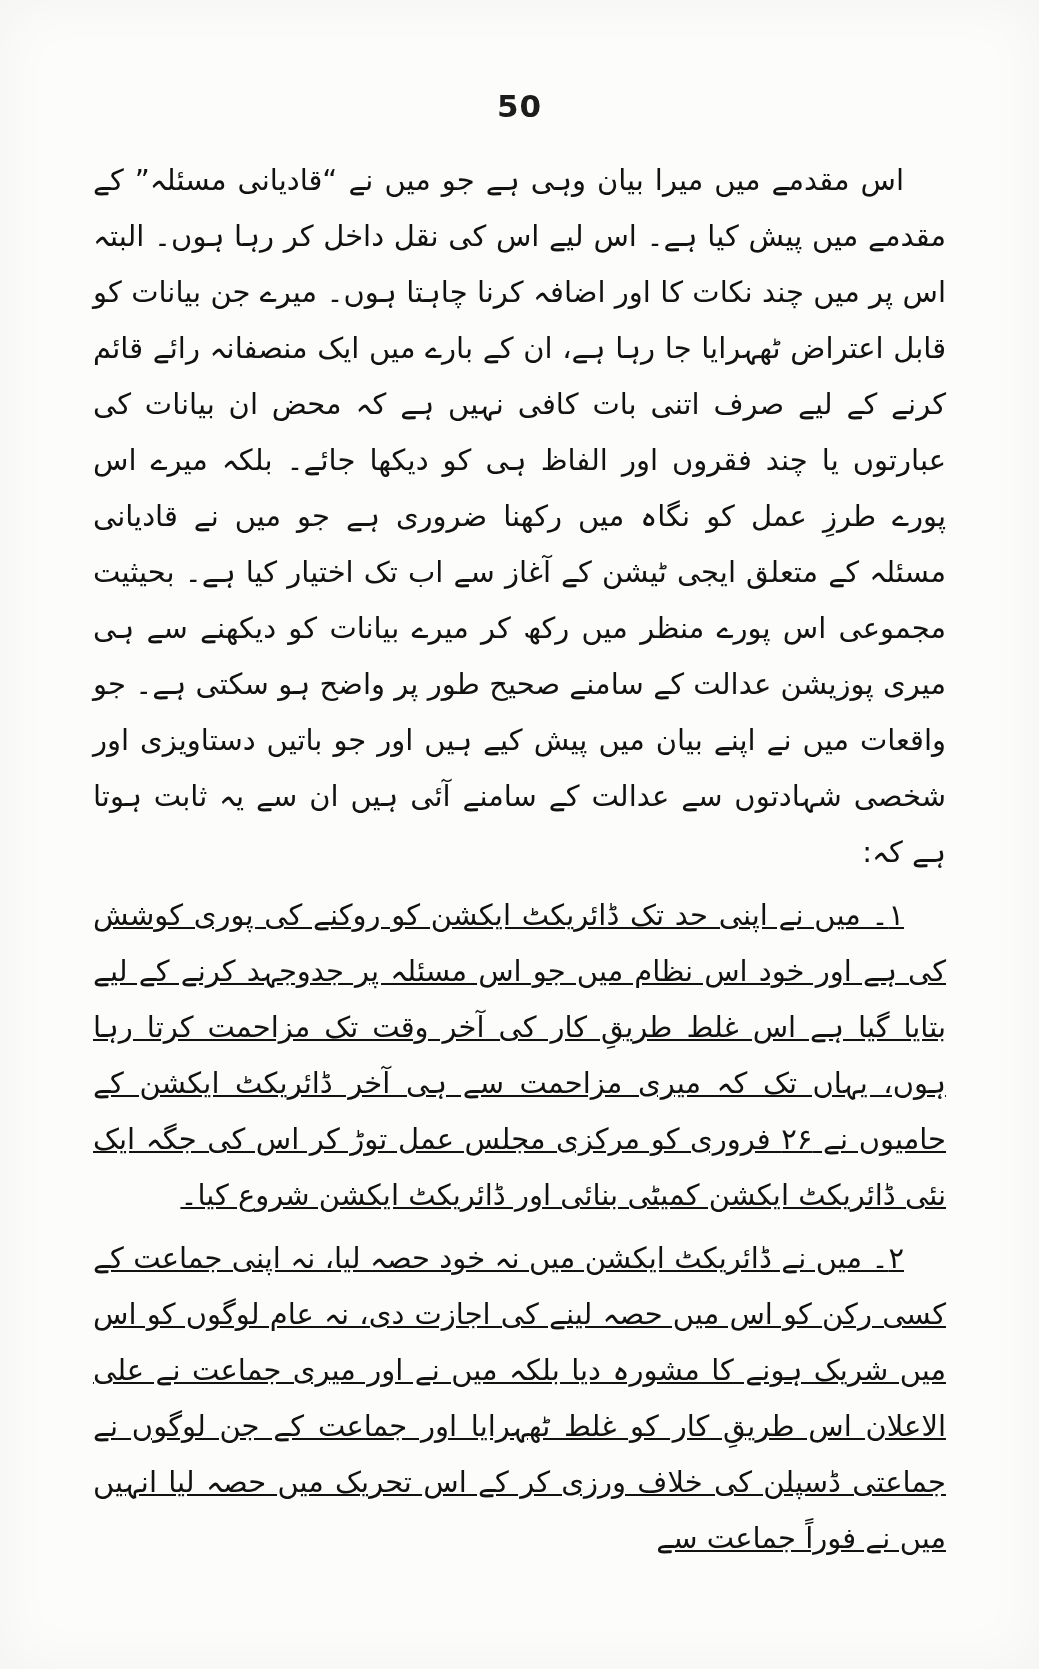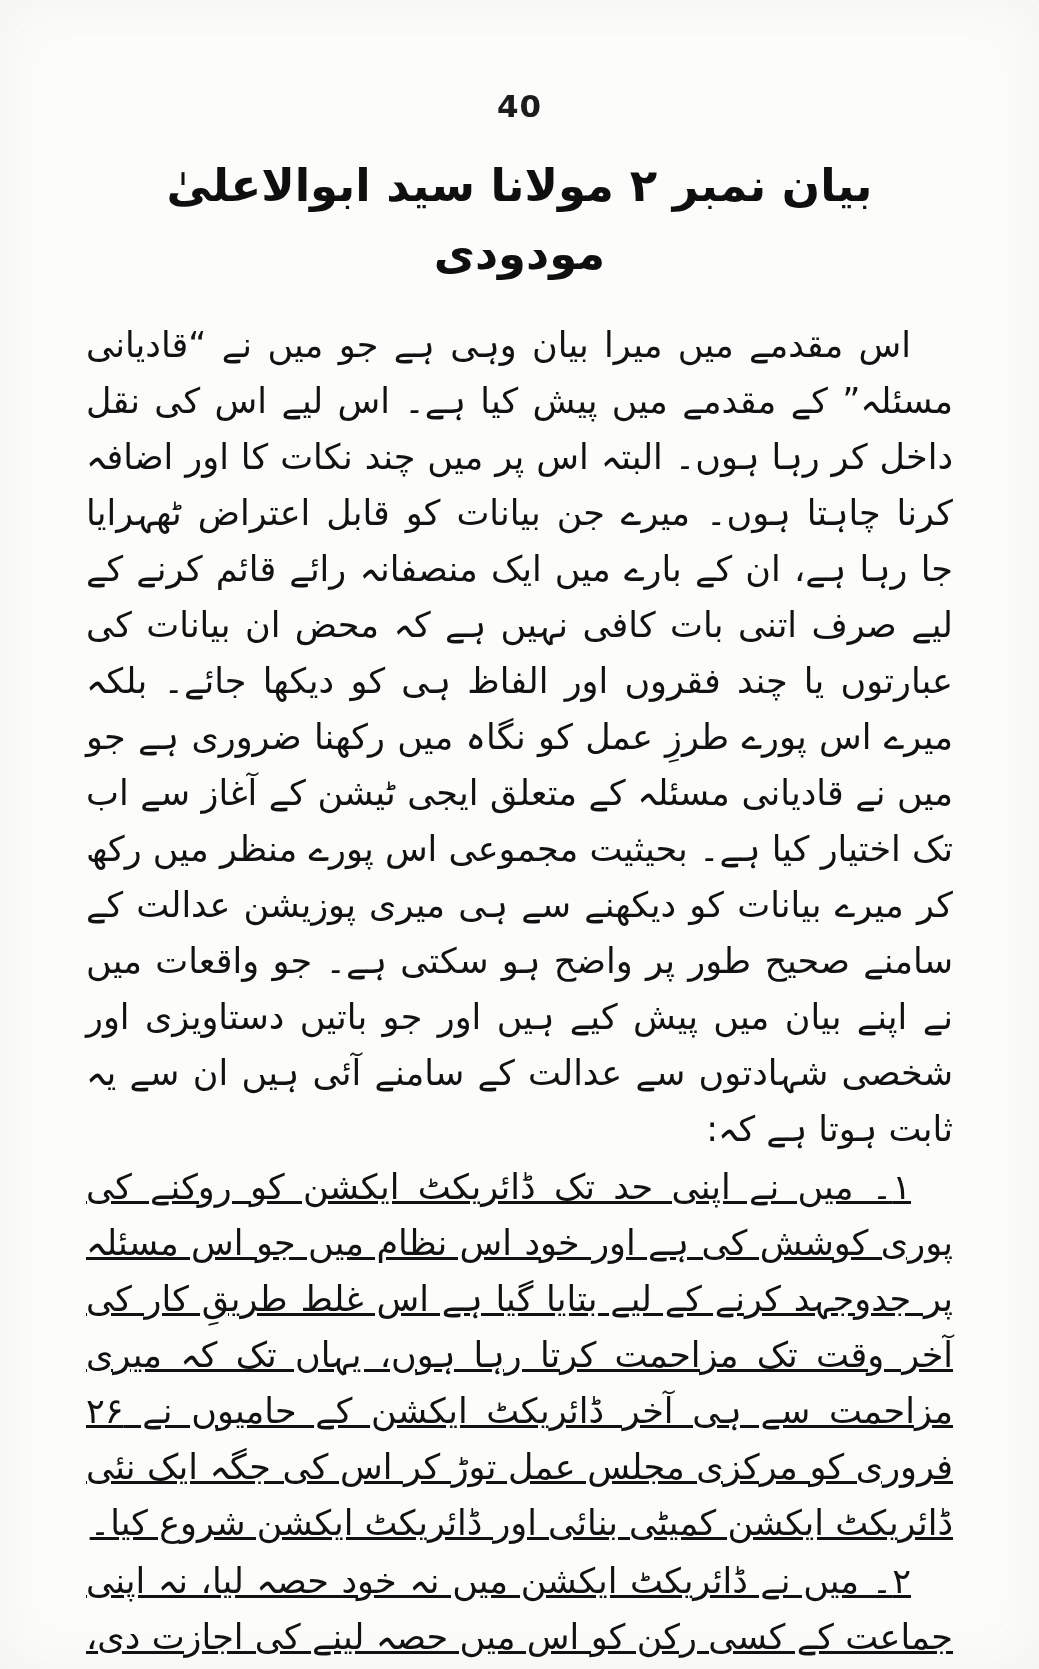--- a/index.html
+++ b/index.html
@@ -46,43 +46,42 @@
   .doc-subtitle {
     font-size: 29px;
     font-weight: 600;
     line-height: 57px;
     margin: 0 0 10px 0;
     text-align: justify;
     text-indent: 42px;
     color: #121212;
   }
   .para {
-    font-size: 35px;
+    font-size: 29px;
     line-height: 56px;
-    margin: 0;
+    margin: 7px;
     text-align: justify;
     color: #121212;
   }
   .para.indented {
     text-indent: 42px;
   }
   .para + .para {
     margin-top: 2px;
     text-decoration: underline;
   }
 </style>
 </head>
 <body>
 
 <div class="scan-page">
   <div class="content">
 
-    <div class="page-number">40</div>
+    <div class="page-number">50</div>
 
-    <h1 class="doc-title">بیان نمبر ۲ مولانا سید ابوالاعلیٰ مودودی</h1>
 
 
     <p class="para indented">اس مقدمے میں میرا بیان وہی ہے جو میں نے “قادیانی مسئلہ” کے مقدمے میں پیش کیا ہے۔ اس لیے اس کی نقل داخل کر رہا ہوں۔ البتہ اس پر میں چند نکات کا اور اضافہ کرنا چاہتا ہوں۔ میرے جن بیانات کو قابل اعتراض ٹھہرایا جا رہا ہے، ان کے بارے میں ایک منصفانہ رائے قائم کرنے کے لیے صرف اتنی بات کافی نہیں ہے کہ محض ان بیانات کی عبارتوں یا چند فقروں اور الفاظ ہی کو دیکھا جائے۔ بلکہ میرے اس پورے طرزِ عمل کو نگاہ میں رکھنا ضروری ہے جو میں نے قادیانی مسئلہ کے متعلق ایجی ٹیشن کے آغاز سے اب تک اختیار کیا ہے۔ بحیثیت مجموعی اس پورے منظر میں رکھ کر میرے بیانات کو دیکھنے سے ہی میری پوزیشن عدالت کے سامنے صحیح طور پر واضح ہو سکتی ہے۔ جو واقعات میں نے اپنے بیان میں پیش کیے ہیں اور جو باتیں دستاویزی اور شخصی شہادتوں سے عدالت کے سامنے آئی ہیں ان سے یہ ثابت ہوتا ہے کہ:</p>
 
     <p class="para indented">۱۔ میں نے اپنی حد تک ڈائریکٹ ایکشن کو روکنے کی پوری کوشش کی ہے اور خود اس نظام میں جو اس مسئلہ پر جدوجہد کرنے کے لیے بتایا گیا ہے اس غلط طریقِ کار کی آخر وقت تک مزاحمت کرتا رہا ہوں، یہاں تک کہ میری مزاحمت سے ہی آخر ڈائریکٹ ایکشن کے حامیوں نے ۲۶ فروری کو مرکزی مجلس عمل توڑ کر اس کی جگہ ایک نئی ڈائریکٹ ایکشن کمیٹی بنائی اور ڈائریکٹ ایکشن شروع کیا۔</p>
 
     <p class="para indented">۲۔ میں نے ڈائریکٹ ایکشن میں نہ خود حصہ لیا، نہ اپنی جماعت کے کسی رکن کو اس میں حصہ لینے کی اجازت دی، نہ عام لوگوں کو اس میں شریک ہونے کا مشورہ دیا بلکہ میں نے اور میری جماعت نے علی الاعلان اس طریقِ کار کو غلط ٹھہرایا اور جماعت کے جن لوگوں نے جماعتی ڈسپلن کی خلاف ورزی کر کے اس تحریک میں حصہ لیا انہیں میں نے فوراً جماعت سے</p>
 
   </div>
 </div>

